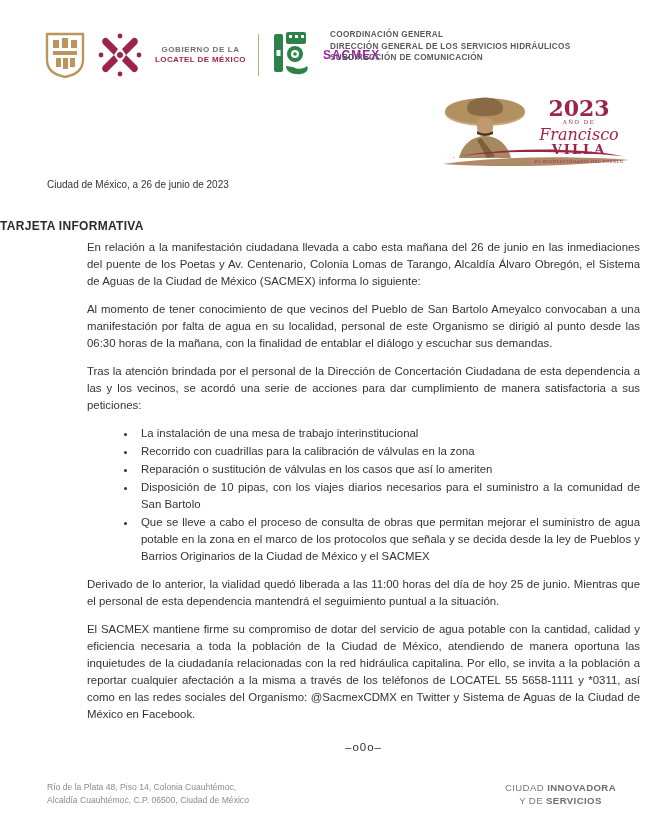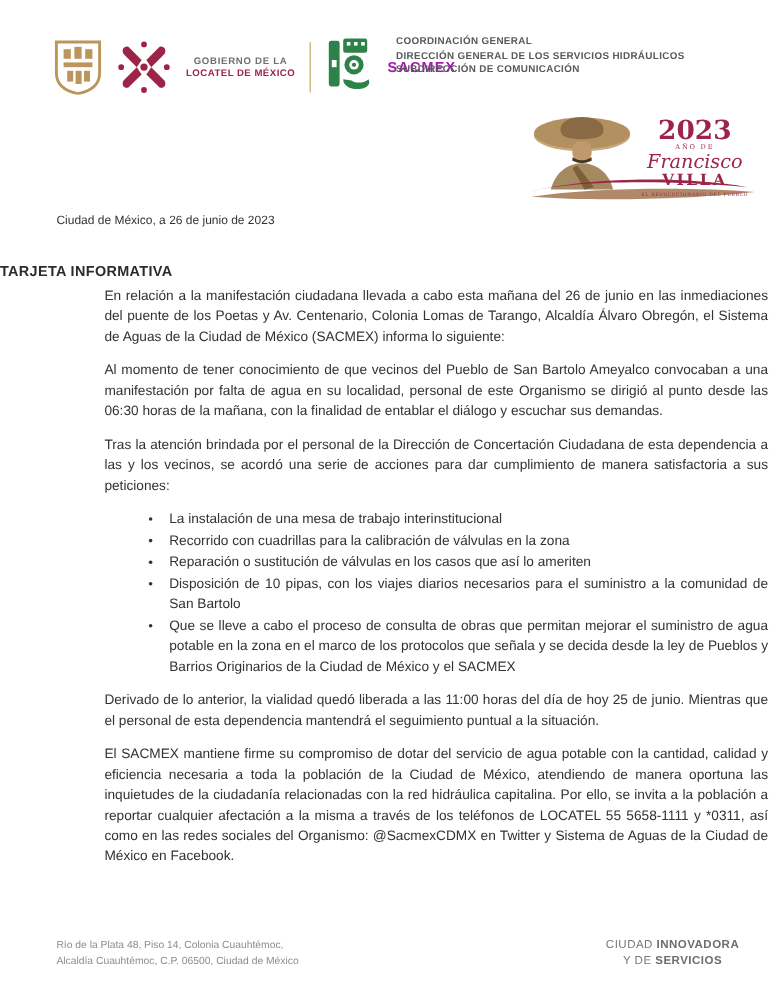--- a/index.html
+++ b/index.html
@@ -171,20 +171,21 @@
     <p>Tras la atención brindada por el personal de la Dirección de Concertación Ciudadana de esta dependencia a las y los vecinos, se acordó una serie de acciones para dar cumplimiento de manera satisfactoria a sus peticiones:</p>
     <ul>
       <li>La instalación de una mesa de trabajo interinstitucional</li>
       <li>Recorrido con cuadrillas para la calibración de válvulas en la zona</li>
       <li>Reparación o sustitución de válvulas en los casos que así lo ameriten</li>
       <li>Disposición de 10 pipas, con los viajes diarios necesarios para el suministro a la comunidad de San Bartolo</li>
       <li>Que se lleve a cabo el proceso de consulta de obras que permitan mejorar el suministro de agua potable en la zona en el marco de los protocolos que señala y se decida desde la ley de Pueblos y Barrios Originarios de la Ciudad de México y el SACMEX</li>
     </ul>
     <p>Derivado de lo anterior, la vialidad quedó liberada a las 11:00 horas del día de hoy 25 de junio. Mientras que el personal de esta dependencia mantendrá el seguimiento puntual a la situación.</p>
     <p>El SACMEX mantiene firme su compromiso de dotar del servicio de agua potable con la cantidad, calidad y eficiencia necesaria a toda la población de la Ciudad de México, atendiendo de manera oportuna las inquietudes de la ciudadanía relacionadas con la red hidráulica capitalina. Por ello, se invita a la población a reportar cualquier afectación a la misma a través de los teléfonos de LOCATEL 55 5658-1111 y *0311, así como en las redes sociales del Organismo: @SacmexCDMX en Twitter y Sistema de Aguas de la Ciudad de México en Facebook.</p>
+    <div class="separator-line">–o0o–</div>
   </div>
 
   <div class="footer-address">
     <div>Río de la Plata 48, Piso 14, Colonia Cuauhtémoc,</div>
     <div>Alcaldía Cuauhtémoc, C.P. 06500, Ciudad de México</div>
   </div>
 
   <div class="footer-slogan">
     <div><span>CIUDAD </span><b>INNOVADORA</b></div>
     <div><span>Y DE </span><b>SERVICIOS</b></div>

